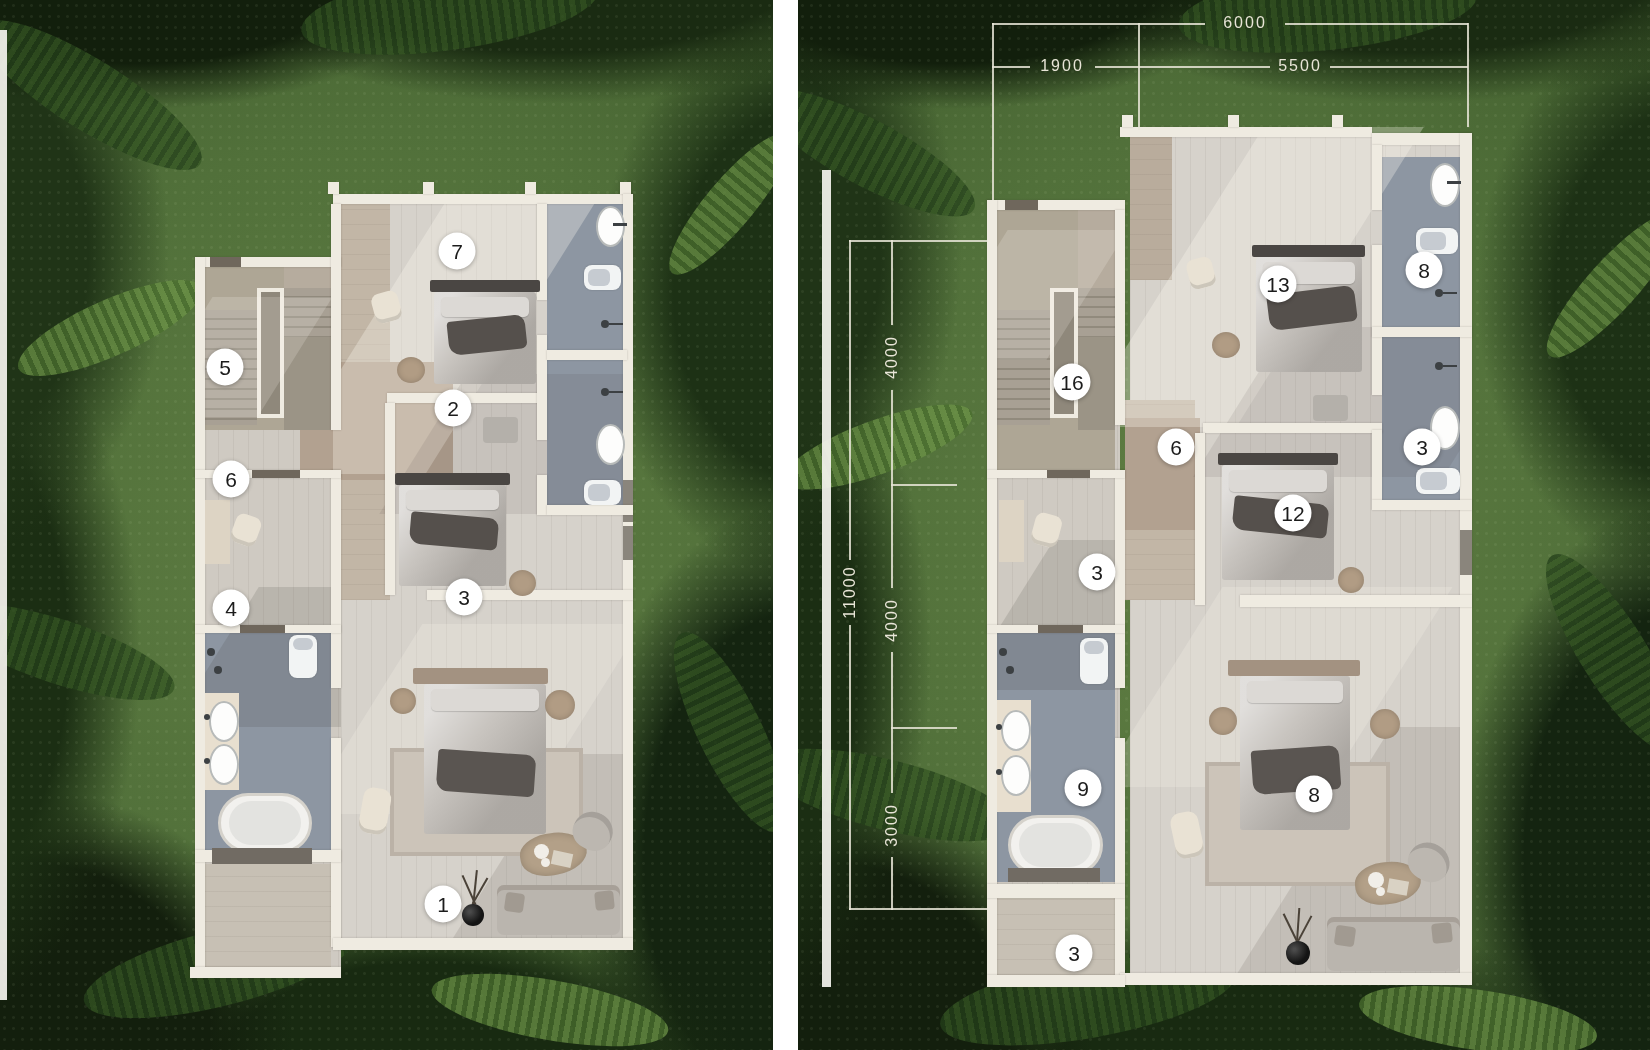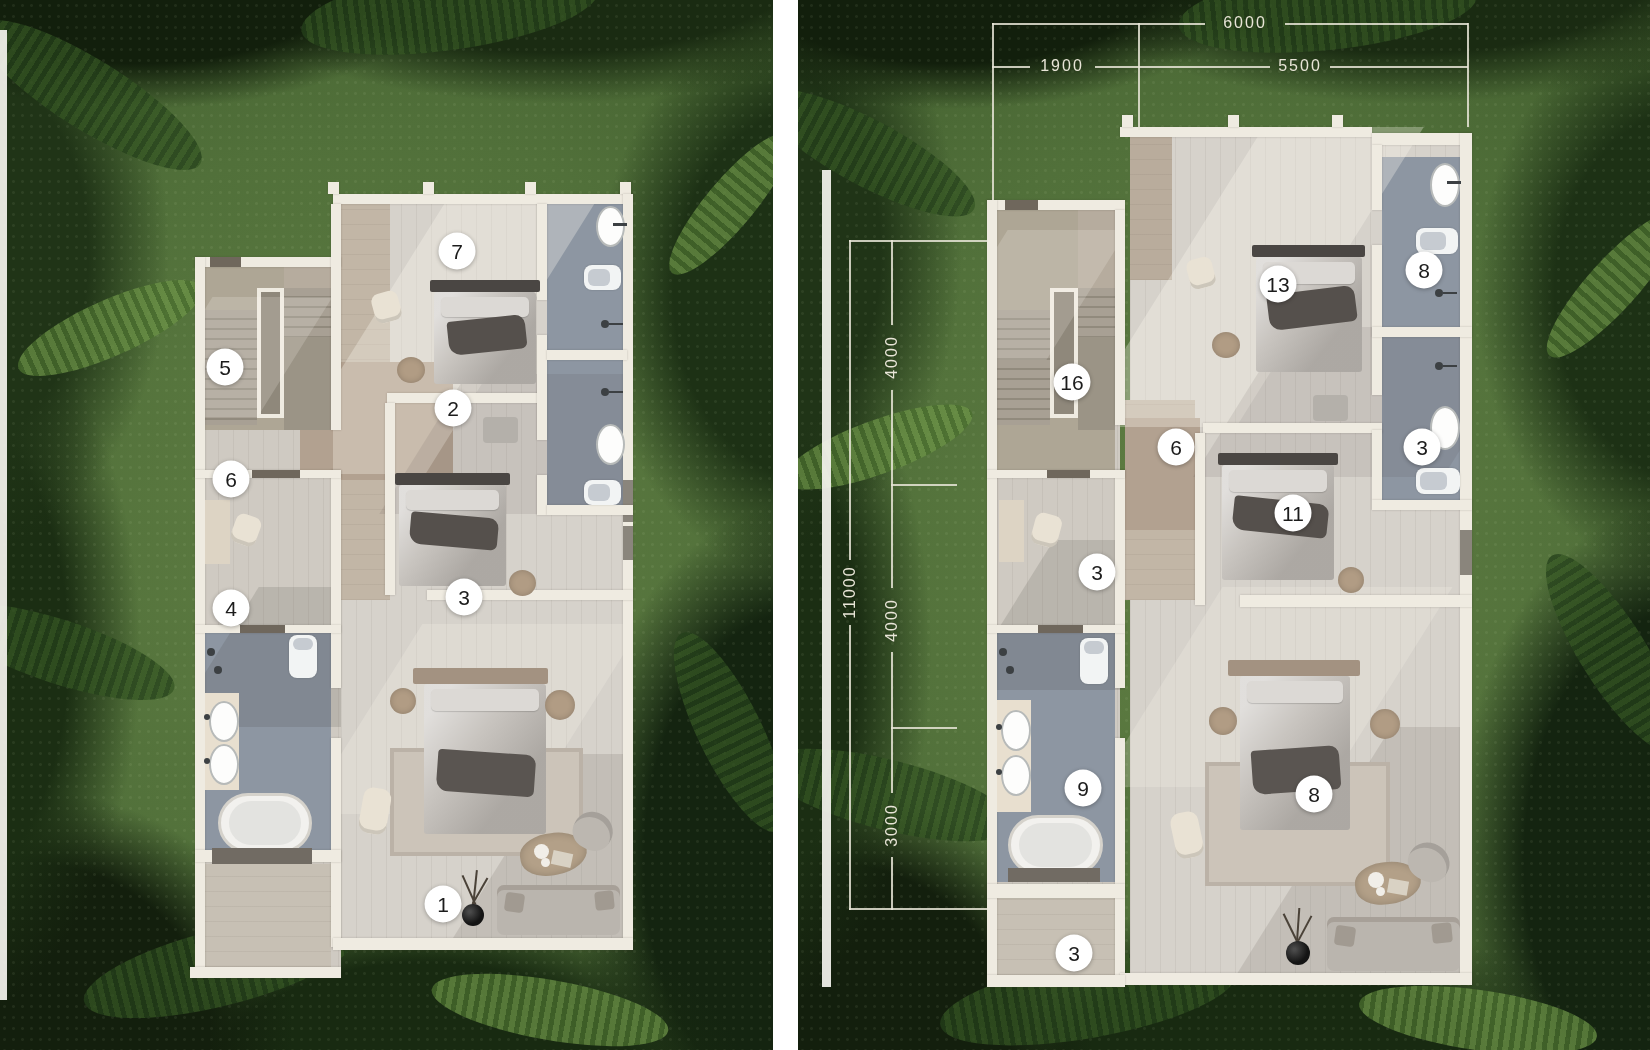--- a/index.html
+++ b/index.html
@@ -375,20 +375,20 @@
       <div class="marker" style="left: 453px; top: 408px;">2</div>
       <div class="marker" style="left: 464px; top: 597px;">3</div>
       <div class="marker" style="left: 231px; top: 608px;">4</div>
       <div class="marker" style="left: 225px; top: 367px;">5</div>
       <div class="marker" style="left: 231px; top: 479px;">6</div>
       <div class="marker" style="left: 457px; top: 251px;">7</div>
       <div class="marker" style="left: 1314px; top: 794px;">8</div>
       <div class="marker" style="left: 1083px; top: 788px;">9</div>
       <div class="marker" style="left: 1074px; top: 953px;">3</div>
       <div class="marker" style="left: 1176px; top: 447px;">6</div>
-      <div class="marker" style="left: 1293px; top: 513px;">11</div>
+      <div class="marker" style="left: 1293px; top: 513px;">12</div>
       <div class="marker" style="left: 1422px; top: 447px;">3</div>
       <div class="marker" style="left: 1278px; top: 284px;">13</div>
       <div class="marker" style="left: 1424px; top: 270px;">8</div>
       <div class="marker" style="left: 1072px; top: 382px;">16</div>
       <div class="marker" style="left: 1097px; top: 572px;">3</div>
     </div>
 </div>
 
 </body></html>

